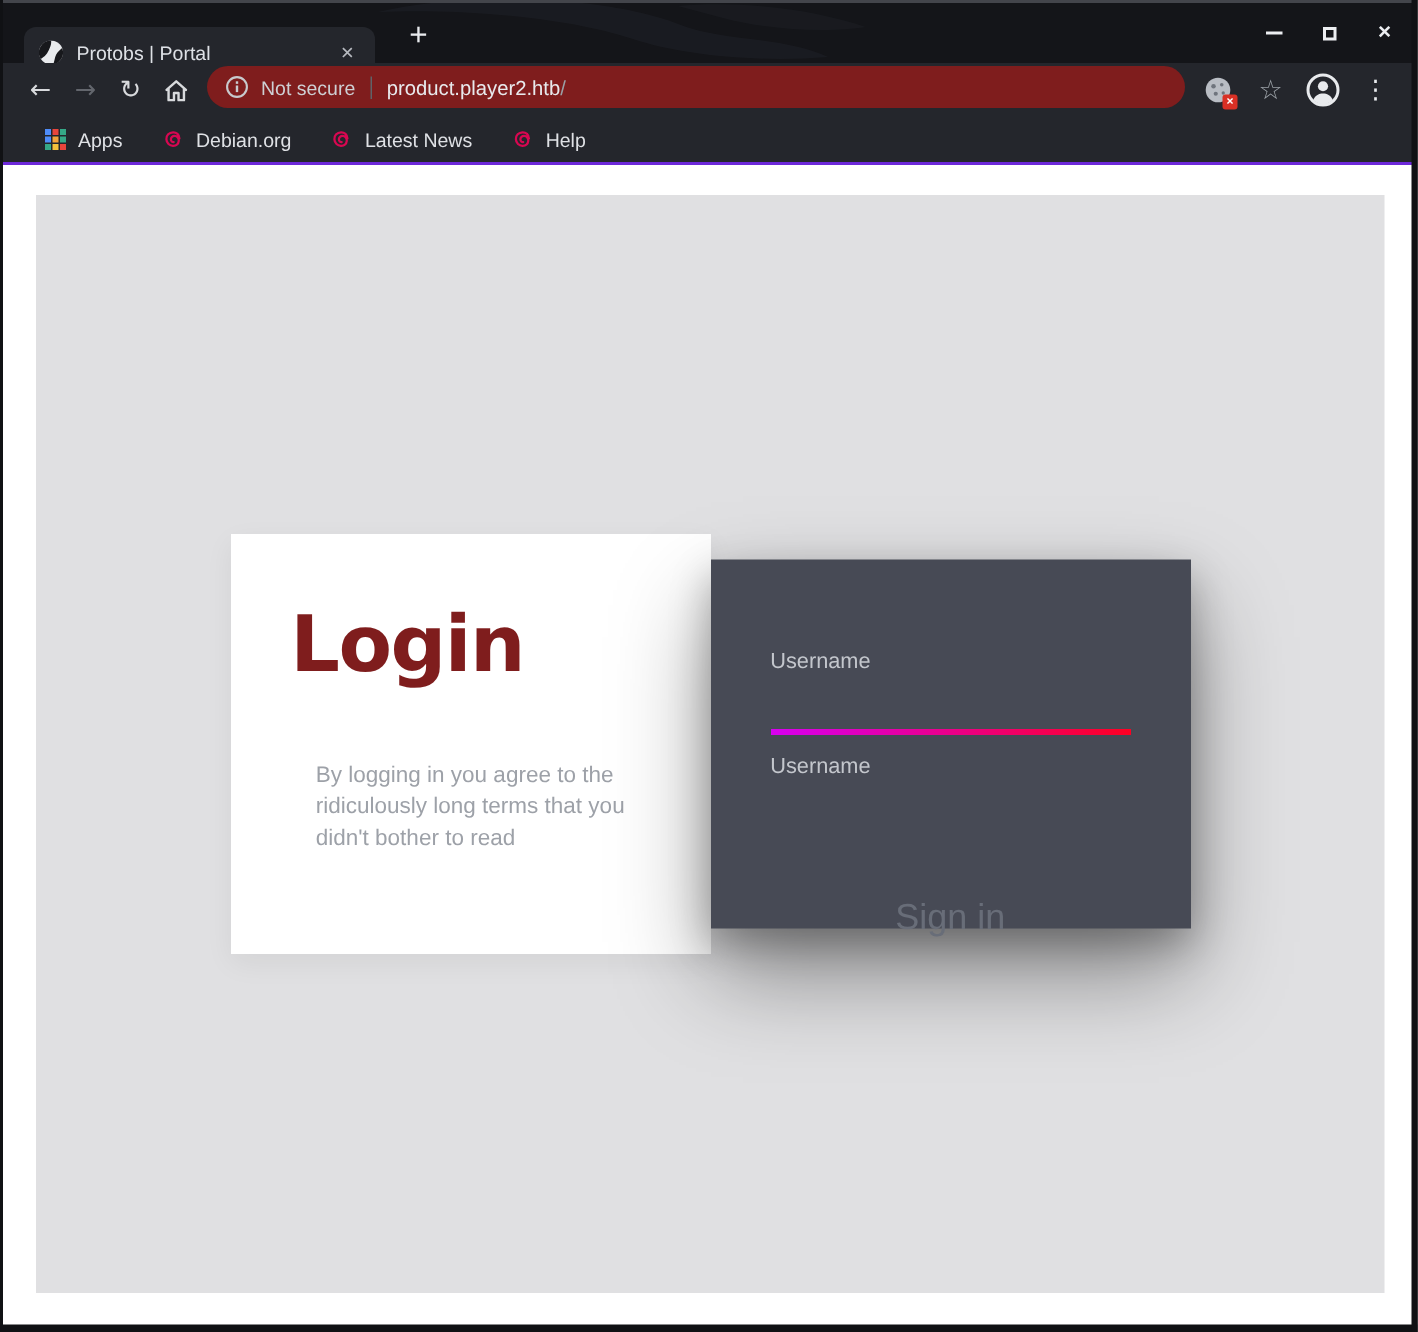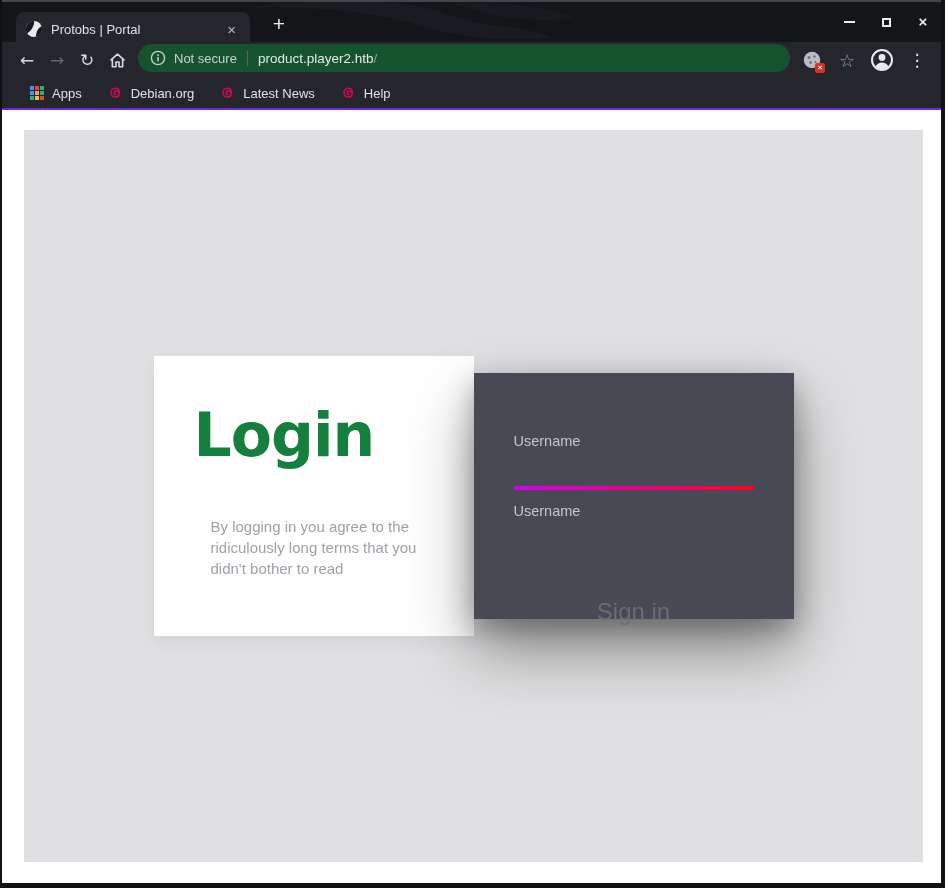--- a/index.html
+++ b/index.html
@@ -4,39 +4,39 @@
 <style>
   * { margin:0; padding:0; box-sizing:border-box; }
   html,body { width:945px; height:888px; background:#101114; font-family:"Liberation Sans", sans-serif; }
 
   .window { width:945px; height:888px; display:flex; flex-direction:column;
             border-left:2px solid #101114; border-right:4px solid #101114; border-bottom:5px solid #101114; }
 
   
   .titlebar { position:relative; height:42px; background:#141519; border-top:2px solid #43454b; overflow:hidden; flex:none; }
   .dragon-decor { position:absolute; left:120px; top:-4px; opacity:.85; pointer-events:none; }
-  .tab { position:absolute; left:14px; top:10px; width:234px; height:34px; background:#24262c;
+  .tab { position:absolute; left:14px; top:16px; width:234px; height:34px; background:#24262c;
          border-radius:8px 8px 0 0; display:flex; align-items:center; padding:0 10px; }
   .tab-favicon { width:16px; height:16px; margin-right:9px; flex:none; }
   .tab-title { flex:1; font-size:13px; color:#dee1e6; white-space:nowrap; overflow:hidden; }
   .tab-close { color:#b6b9bf; font-size:15px; line-height:15px; padding:2px 4px; cursor:pointer; }
   .new-tab { position:absolute; left:264px; top:9px; width:26px; height:26px; color:#e8eaed;
              font-size:21px; font-weight:400; display:flex; align-items:center; justify-content:center; }
   .win-controls { position:absolute; right:12px; top:0; height:40px; display:flex; align-items:center; gap:25px; }
   .wc { width:12px; height:12px; display:flex; align-items:center; justify-content:center; color:#eceef1; }
   .wc-min-bar { width:11px; height:2px; background:#eceef1; }
   .wc-max-box { width:9px; height:9px; border:2px solid #eceef1; }
   .wc-close-x { font-size:15px; font-weight:bold; line-height:12px; }
 
   
   .toolbar { height:36px; background:#24262c; display:flex; align-items:center; padding:0 10px; flex:none; }
   .nav-btn { width:30px; height:30px; display:flex; align-items:center; justify-content:center;
              font-family:"DejaVu Sans", sans-serif; font-size:17px; color:#d8dadd; flex:none; }
   .nav-btn.disabled { color:#63666d; }
-  .urlbar { flex:1; height:28px; margin:0 8px 4px 6px; background:#14532d; border-radius:14px;
+  .urlbar { flex:1; height:28px; margin:0 8px 4px 6px; background:#7f1d1d; border-radius:14px;
             display:flex; align-items:center; padding:0 12px; min-width:0; }
   .info-ic { flex:none; margin-right:8px; display:flex; }
   .sec-label { font-size:13px; color:#ced0d4; margin-right:10px; white-space:nowrap; }
   .url-sep { width:1px; height:15px; background:#5f6368; margin-right:10px; flex:none; }
   .url-text { font-size:13.5px; color:#e8eaed; white-space:nowrap; }
   .url-path { color:#9aa0a6; }
   .tool-icons { display:flex; align-items:center; gap:7px; flex:none; }
   .tool-ic { width:28px; height:28px; display:flex; align-items:center; justify-content:center; }
   .star-glyph { font-family:"DejaVu Sans", sans-serif; font-size:18px; color:#9aa0a6; }
   .kebab-glyph { font-family:"DejaVu Sans", sans-serif; font-size:17px; color:#e8eaed; letter-spacing:0; }
@@ -53,22 +53,22 @@
   .apps-grid span { width:4px; height:4px; }
 
   
   .page { flex:1; background:#ffffff; overflow:hidden; }
   .panel { background:var(--panel-bg, #e0e0e2); margin:20px 18px 21px 22px; height:732px;
            display:flex; align-items:center; justify-content:center; }
   .cards { display:flex; align-items:center; }
 
   .card-white { width:320px; height:280px; background:#ffffff; padding:44px 40px 0 40px;
                 box-shadow:0 6px 18px rgba(0,0,0,0.06); }
-  .login-title { font-family:"DejaVu Sans", sans-serif; font-weight:800; font-size:60px;
-                 letter-spacing:-1px; color:#15803d; }
+  .login-title { font-family:"DejaVu Sans", sans-serif; font-weight:800; font-size:52px;
+                 letter-spacing:-1px; color:#7f1d1d; }
   .terms-text { margin-top:46px; width:222px; font-size:15px; line-height:21px; color:#9da1a8;margin-left:17px; }
 
   .card-dark { width:320px; height:246px; background:var(--card-dark, #474a55); padding:60px 40px 0 40px;
                box-shadow:0 30px 60px rgba(0,0,0,0.40), 0 10px 25px rgba(0,0,0,0.28); }
   .field-label { display:block; font-size:14.5px; color:#c3c6cc; }
   .field-input { display:block; width:100%; height:37px; background:transparent; border:none; outline:none;
                  color:#e8eaed; font-size:16px; font-family:"Liberation Sans", sans-serif; }
   .grad-line { height:4px; width:100%;
                background:linear-gradient(90deg, var(--accent-start,#d800f0), var(--accent-end,#ff0022)); }
   .field-password .field-label { margin-top:13px; }

